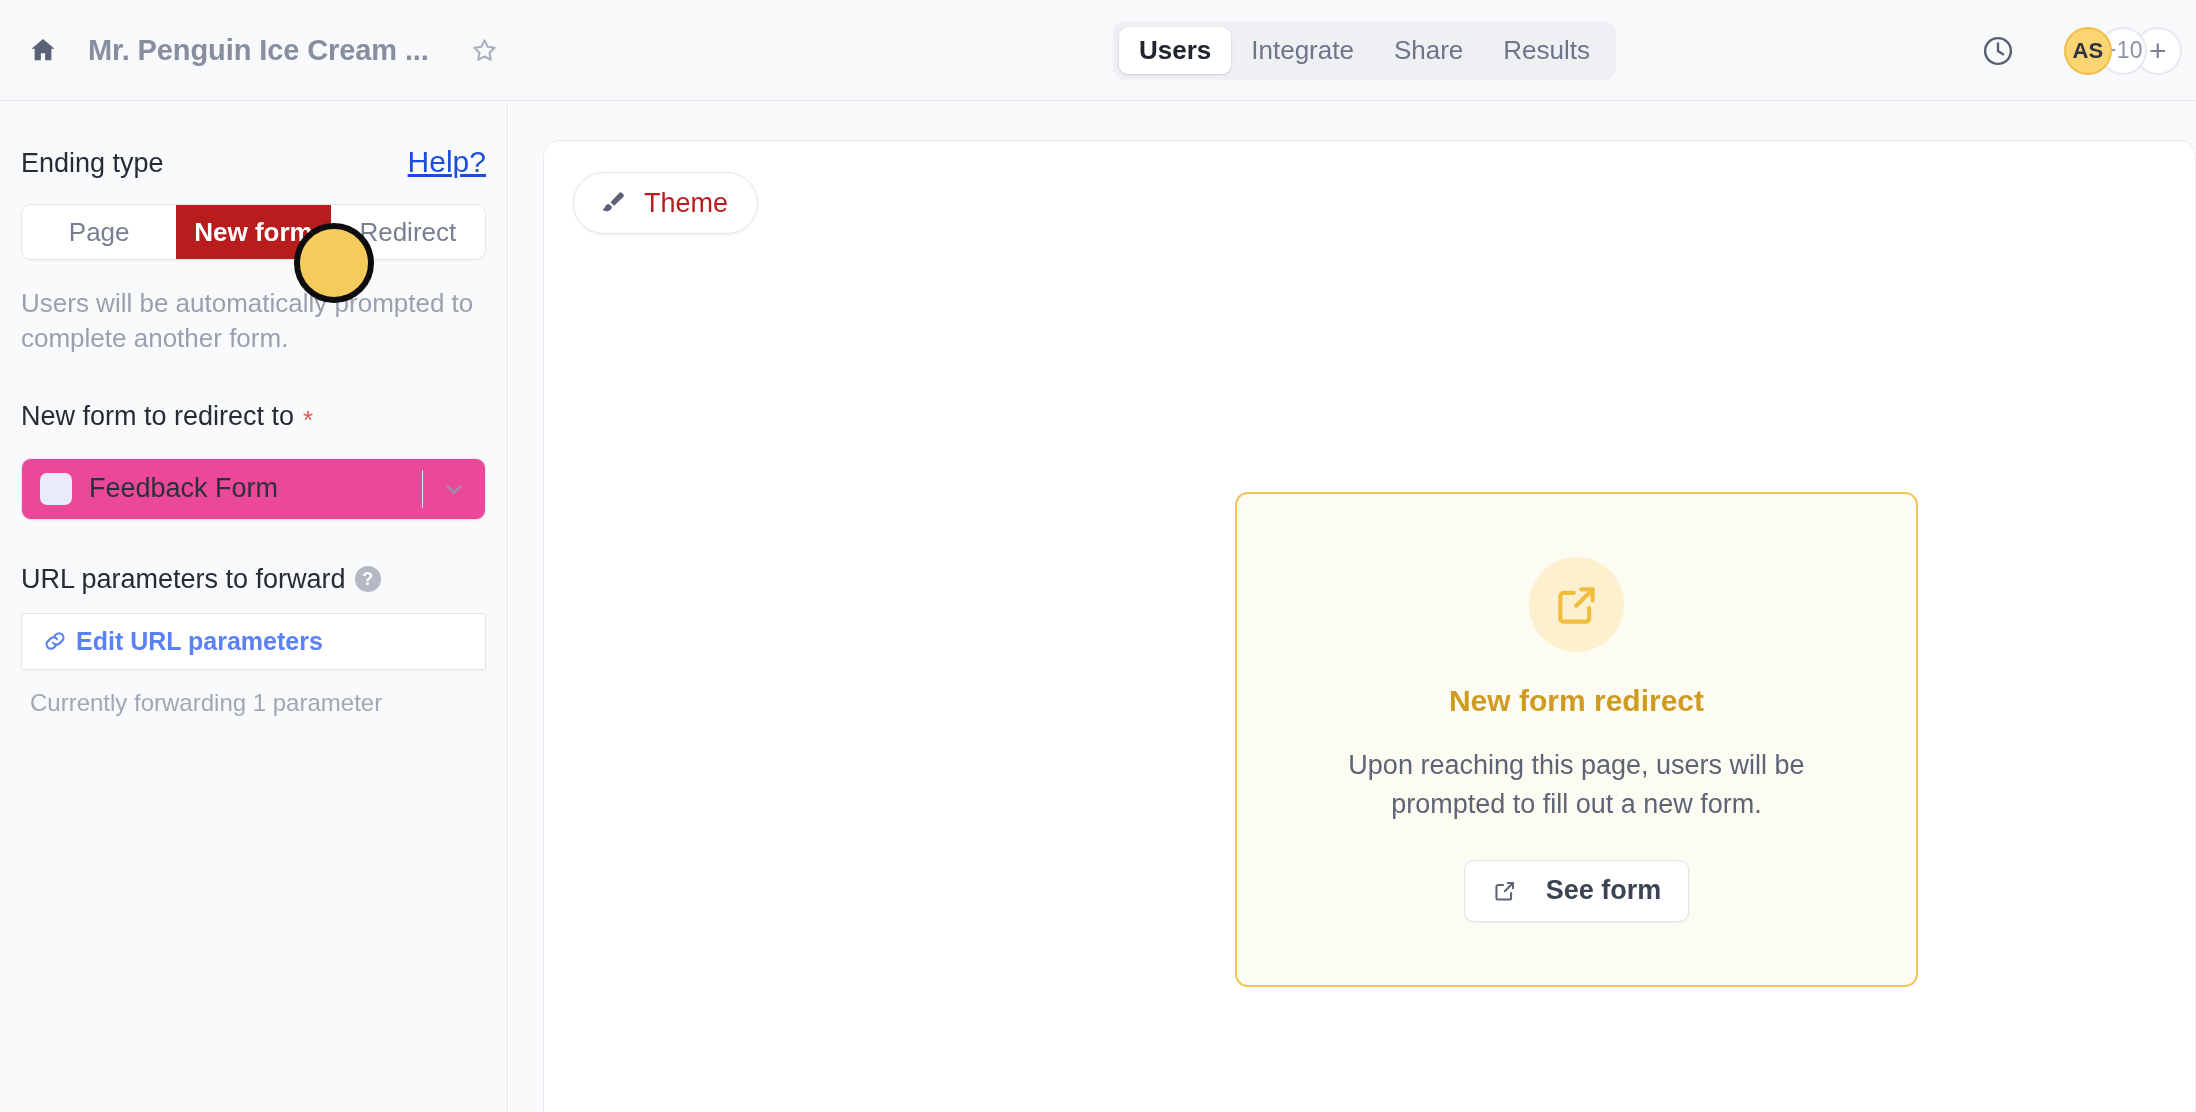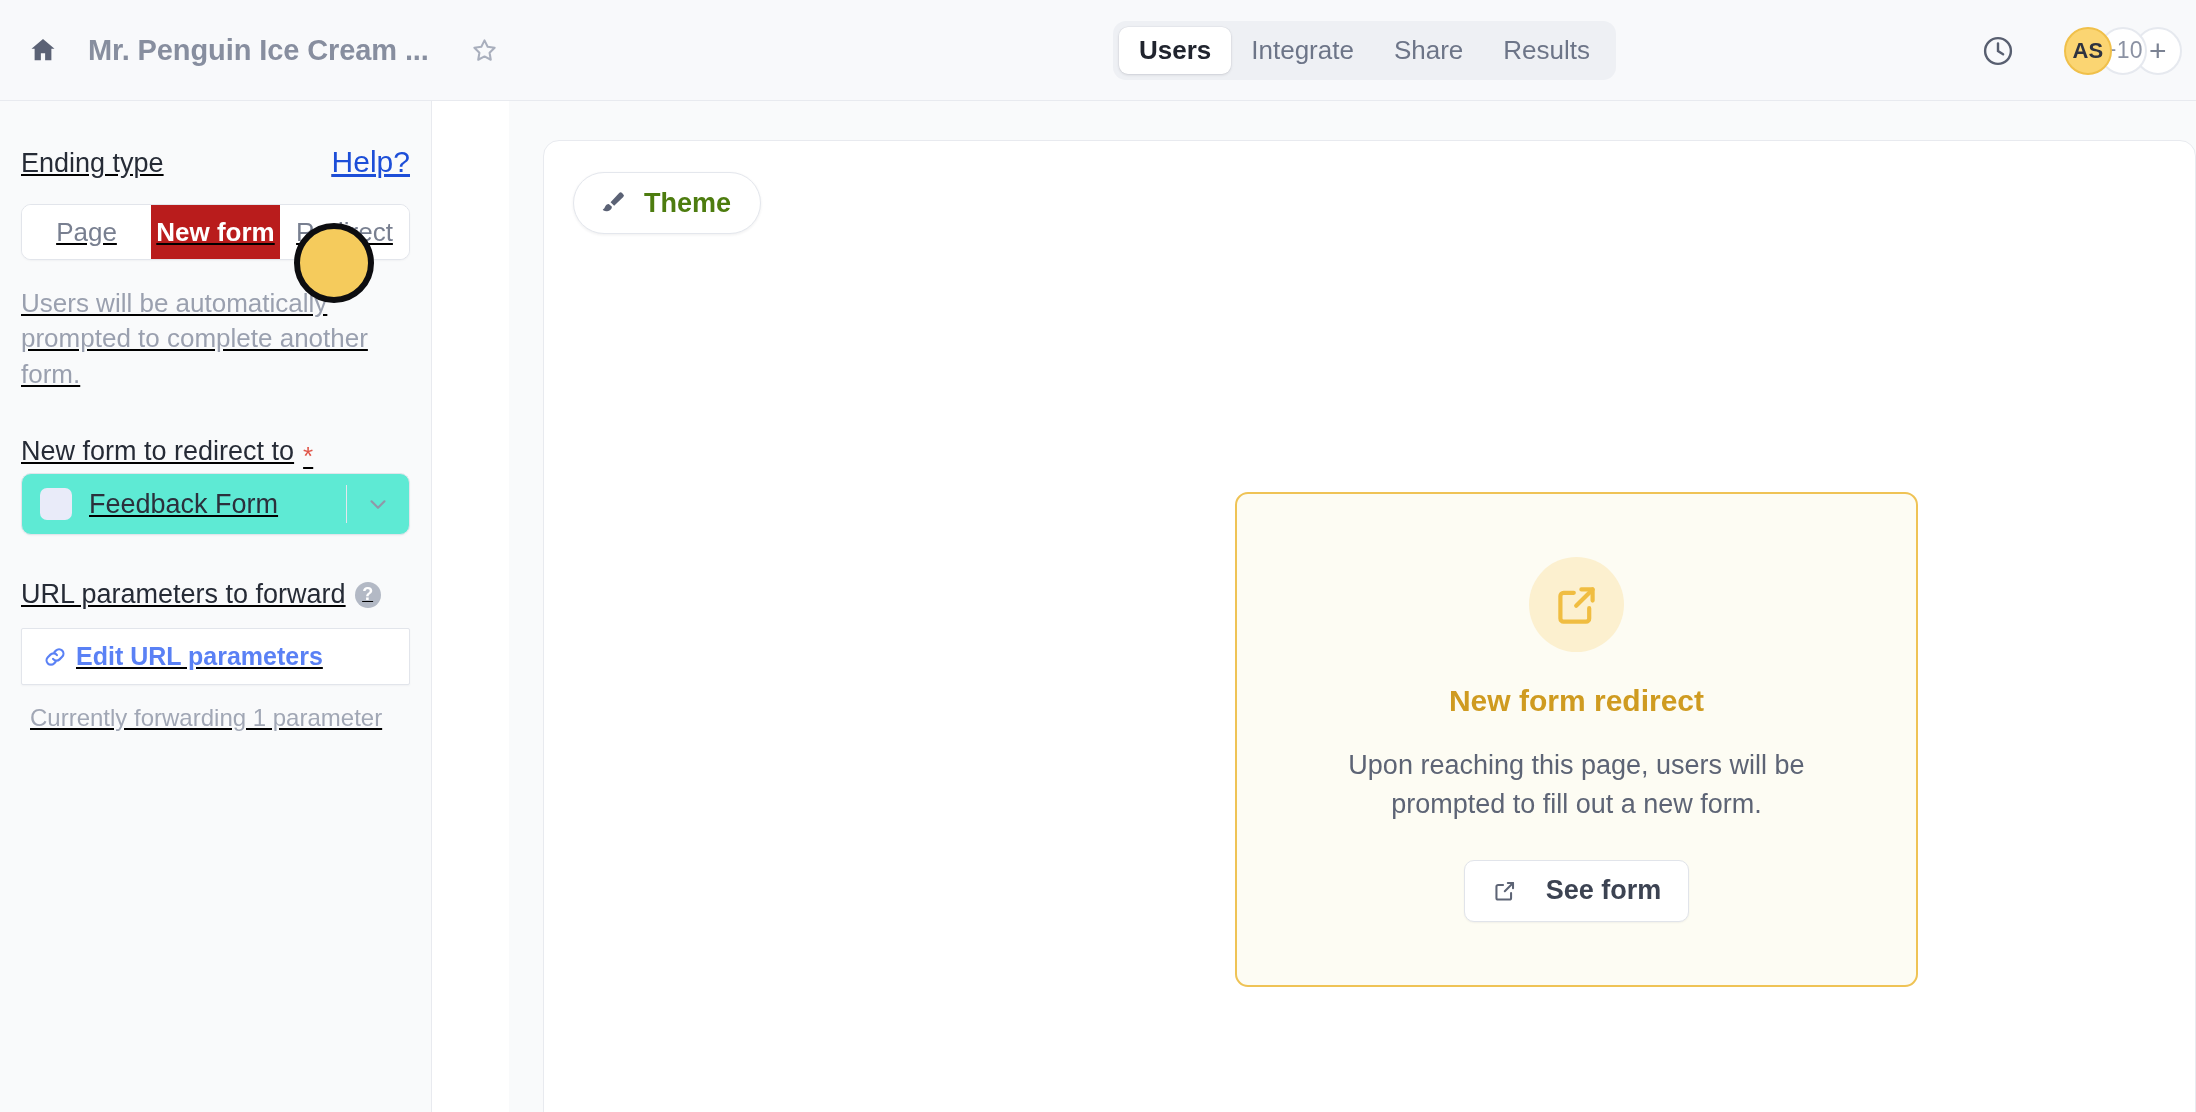--- a/index.html
+++ b/index.html
@@ -136,26 +136,25 @@
     z-index: 1;
     font-size: 30px;
     font-weight: normal;
     cursor: pointer;
   }
 
   
   .sidebar {
     position: absolute;
     left: 0; top: 101px;
-    width: 432px;
+    width: 508px;
     height: 1011px;
     background: #f9fafb;
     border-right: 1px solid #e8eaef;
     padding: 44px 21px 0 21px;
-    text-decoration: underline;
   }
 
   .row-between {
     display: flex;
     align-items: baseline;
     justify-content: space-between;
   }
   .field-label {
     font-size: 27px;
     color: #262b36;
@@ -227,23 +226,23 @@
     font-size: 18px;
     font-weight: bold;
     display: flex;
     align-items: center;
     justify-content: center;
     cursor: pointer;
   }
 
   
   .select {
-    margin-top: 6px;
+    margin-top: 26px;
     height: 62px;
-    background: #5eead4;
+    background: #ec4899;
     border: 1px solid #e2e5eb;
     border-radius: 10px;
     display: flex;
     align-items: center;
     cursor: pointer;
     box-shadow: 0 1px 2px rgba(20,25,40,.04);
   }
   .select-swatch {
     width: 32px; height: 32px;
     border-radius: 7px;
@@ -329,22 +328,22 @@
     border-radius: 31px;
     display: flex;
     align-items: center;
     gap: 17px;
     cursor: pointer;
     box-shadow: 0 1px 3px rgba(22,26,40,.07);
   }
   .theme-btn-icon { color: #5b6275; display: flex; }
   .theme-btn-label {
     font-size: 27px;
-    color: #4d7c0f;
-    font-weight: bold;
+    color: #b91c1c;
+    font-weight: normal;
   }
 
   
   .preview-card {
     position: absolute;
     left: 691px; top: 351px;
     width: 683px; height: 495px;
     background: #fdfcf3;
     border: 2px solid #efc355;
     border-radius: 13px;

